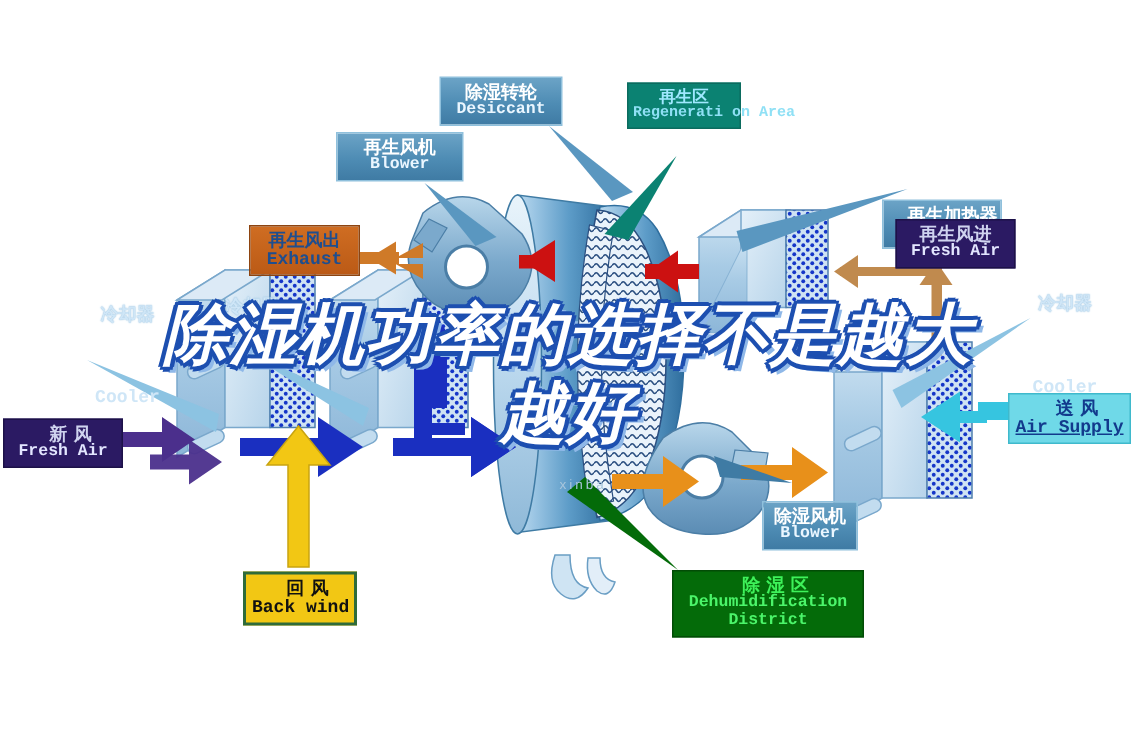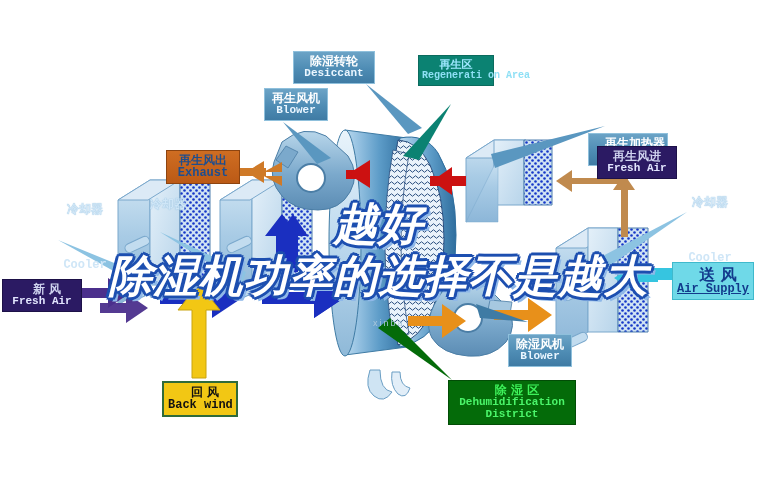--- a/index.html
+++ b/index.html
@@ -80,21 +80,21 @@
     border:1px solid #024c06;
   }
   .green-box .cn{color:#3ef25a;font-size:12px;}
   .green-box .en{color:#4bf56a;font-size:11px;}
 
   
   .cyan-box{
     background:#6fd9e8;
     border:1px solid #3fb9cc;
   }
-  .cyan-box .cn{color:#123a8c;font-size:16px;}
+  .cyan-box .cn{color:#123a8c;font-size:12px;}
   .cyan-box .en{color:#123a8c;font-size:12px;text-decoration:underline;}
 
   
   .plain{
     background:transparent;border:none;
   }
   .plain .cn{color:#cfe6f7;font-size:12px;text-shadow:0 0 1px #7fb2d6;}
   .plain .en{color:#cfe6f7;font-size:12px;margin-top:43px;}
 
   .sp{letter-spacing:10px;padding-left:10px;}
@@ -317,32 +317,32 @@
 
       <path d="M160 232 l82 52 l4 -12 z" fill="#8cc3e2"></path>
 
       <path d="M528 322 l-52 -18 l4 14 z" fill="#3f7ba4"></path>
 
       <path d="M452 380 l-62 -62 l-12 10 z" fill="#046b09"></path>
     </g>
   </svg>
 
   <div id="title">
+    <span class="tline">除湿机功率的选择不是越大</span>
     <span class="tline">越好</span>
-    <span class="tline">除湿机功率的选择不是越大</span>
   </div>
 
   <div id="wm">xinba</div>
 
   <div class="lbl blue-box" style="left:293px;top:51px;width:82px;padding:3px 4px;">
     <span class="cn">除湿转轮</span>
     <span class="en">Desiccant</span>
   </div>
 
-  <div class="lbl blue-box" style="left:224px;top:88px;width:64px;padding:3px 4px;margin-left:40px;">
+  <div class="lbl blue-box" style="left:224px;top:88px;width:85px;padding:3px 4px;">
     <span class="cn">再生风机</span>
     <span class="en">Blower</span>
   </div>
 
   <div class="lbl teal-box" style="left:418px;top:55px;width:76px;padding:3px 3px;">
     <span class="cn">再生区</span>
     <span class="en">Regenerati on Area</span>
   </div>
 
   <div class="lbl blue-box" style="left:588px;top:89px;width:80px;padding:3px 16px;margin-top:44px;">

